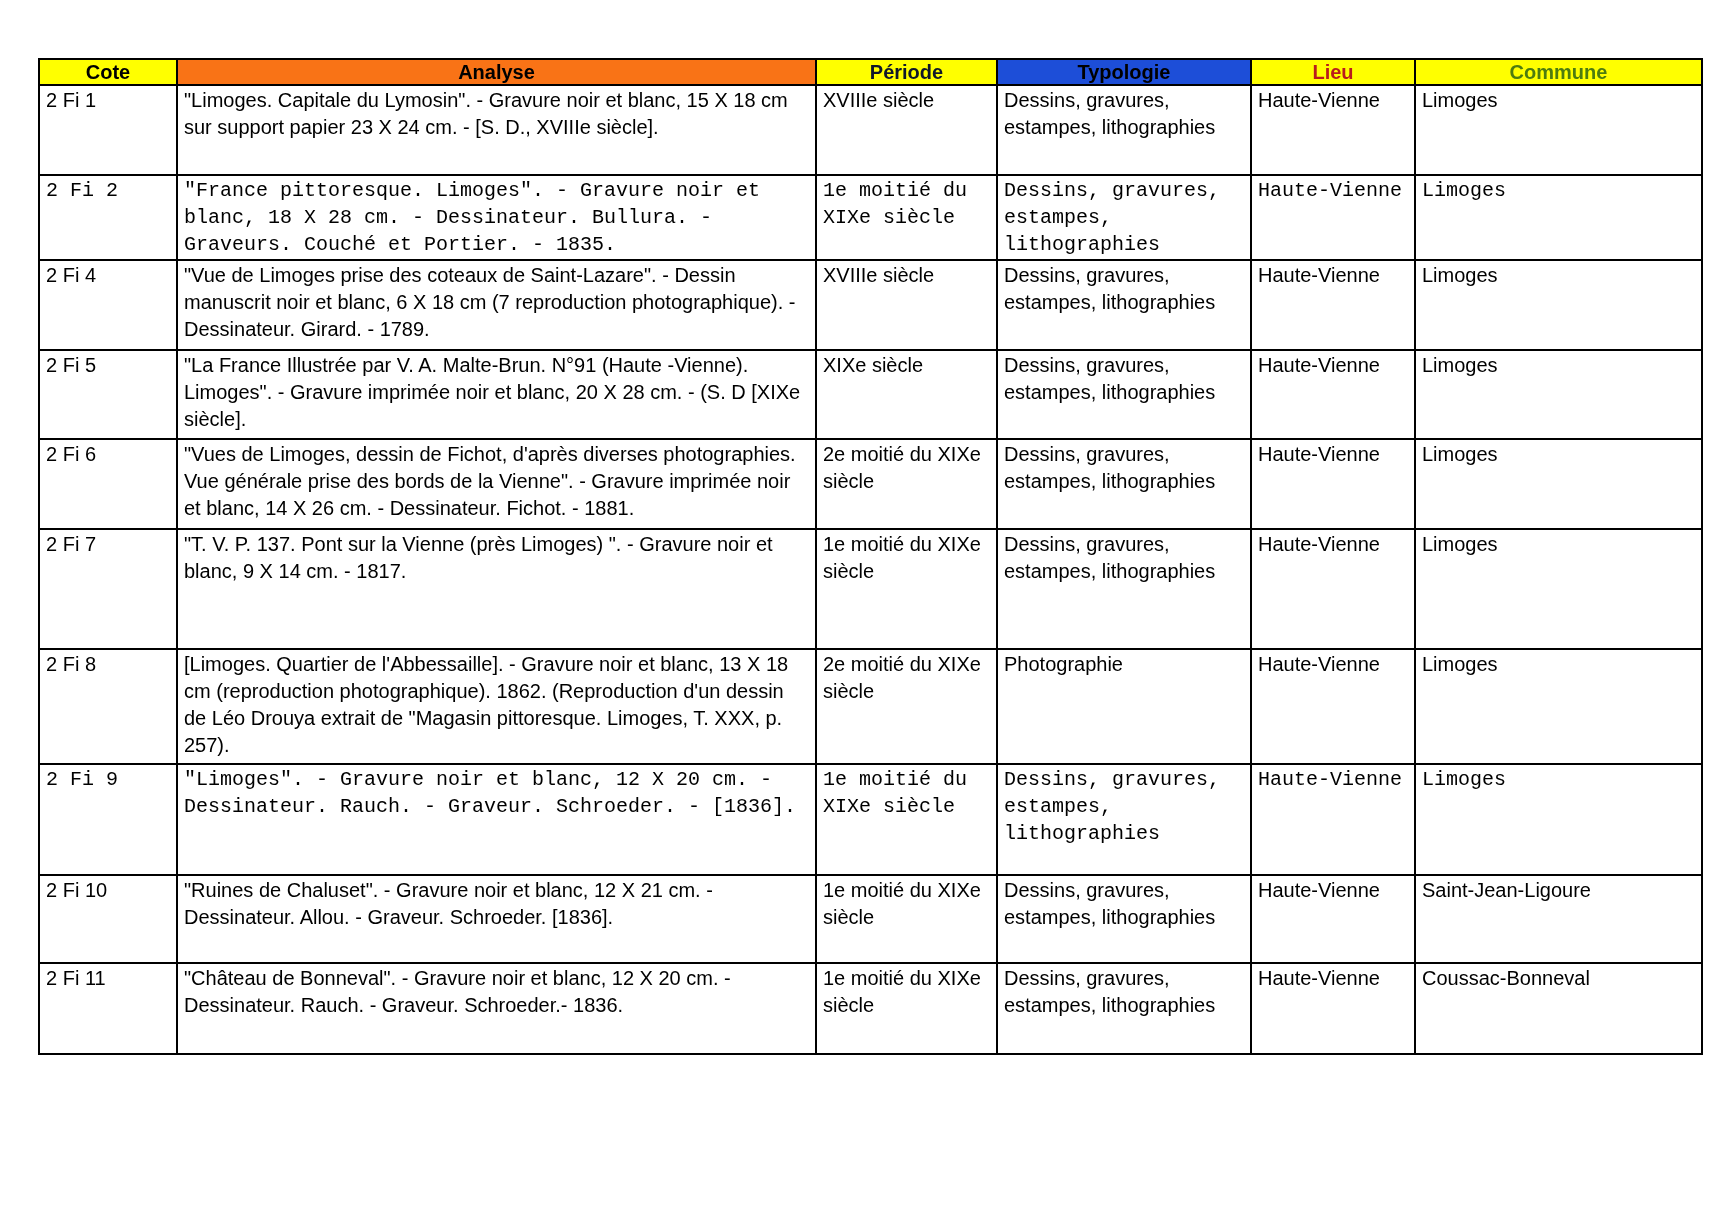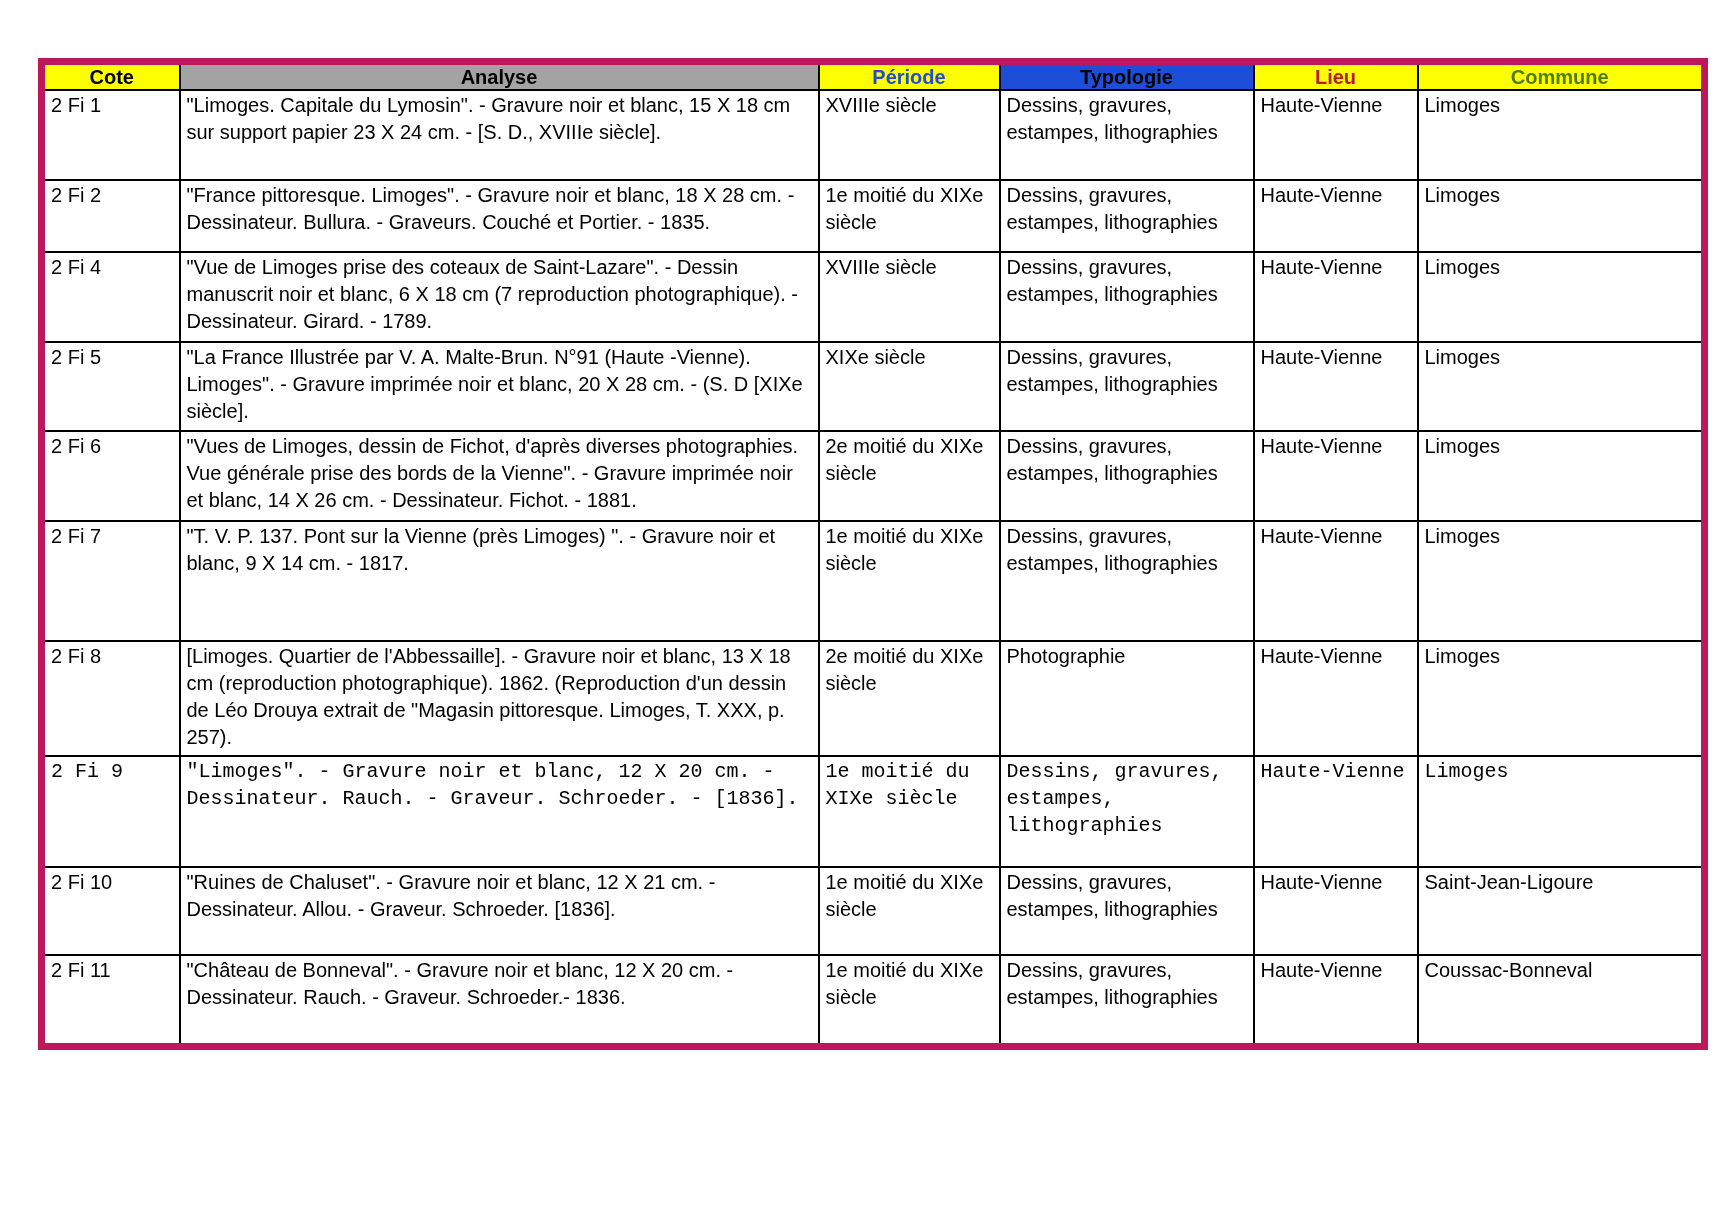--- a/index.html
+++ b/index.html
@@ -17,21 +17,21 @@
   }
   #table-wrap {
     position: absolute;
     left: 38px;
     top: 58px;
   }
   table.catalog {
     border-collapse: collapse;
     table-layout: fixed;
     width: 1663px;
-    border: 7px solid #be185d;
+    border: 1px solid #be185d;
   }
   table.catalog th,
   table.catalog td {
     border: 2px solid #000000;
     overflow-wrap: break-word;
   }
   table.catalog th {
     background: #FFFF00;
     font-weight: bold;
     font-size: 20px;
@@ -43,21 +43,21 @@
   table.catalog td {
     font-size: 20px;
     line-height: 27px;
     vertical-align: top;
     text-align: left;
     padding: 1px 5px 1px 6px;
     background: #ffffff;
   }
   
   #table-body tr:nth-child(1)  { height: 90px; }
-  #table-body tr:nth-child(2)  { height: 72px; }
+  #table-body tr:nth-child(2)  { height: 72px; font-family: Liberation Mono, monospace; }
   #table-body tr:nth-child(3)  { height: 90px; }
   #table-body tr:nth-child(4)  { height: 89px; }
   #table-body tr:nth-child(5)  { height: 90px; }
   #table-body tr:nth-child(6)  { height: 120px; }
   #table-body tr:nth-child(7)  { height: 115px; }
   #table-body tr:nth-child(8)  { height: 111px; font-family: Liberation Mono, monospace; }
   #table-body tr:nth-child(9)  { height: 88px; }
   #table-body tr:nth-child(10) { height: 91px; }
   #table-body tr:nth-child(11) { height: 91px; }
 </style>
@@ -71,22 +71,22 @@
         <col style="width:138px">
         <col style="width:639px">
         <col style="width:181px">
         <col style="width:254px">
         <col style="width:164px">
         <col style="width:287px">
       </colgroup>
       <thead>
         <tr>
           <th style="background: rgb(255, 255, 0); color: rgb(0, 0, 0);">Cote</th>
-          <th style="background: #a3a3a3; color: rgb(0, 0, 0);">Analyse</th>
-          <th style="background: rgb(255, 255, 0); color: #1d4ed8;">Période</th>
+          <th style="background: #f97316; color: rgb(0, 0, 0);">Analyse</th>
+          <th style="background: rgb(255, 255, 0); color: #0f172a;">Période</th>
           <th style="background: #1d4ed8; color: rgb(0, 0, 0);">Typologie</th>
           <th style="background: rgb(255, 255, 0); color: #b91c1c;">Lieu</th>
           <th style="background: rgb(255, 255, 0); color: #4d7c0f;">Commune</th>
         </tr>
       </thead>
       <tbody id="table-body">
           <tr>
     <td>2 Fi 1</td>
     <td>"Limoges. Capitale du Lymosin". - Gravure noir et blanc, 15 X 18 cm sur support papier 23 X 24 cm. - [S. D., XVIIIe siècle].</td>
     <td>XVIIIe siècle</td>

